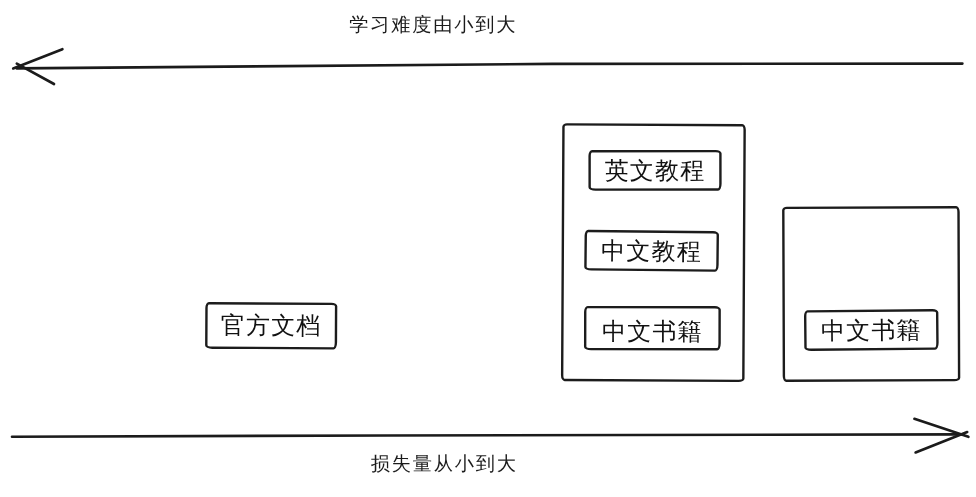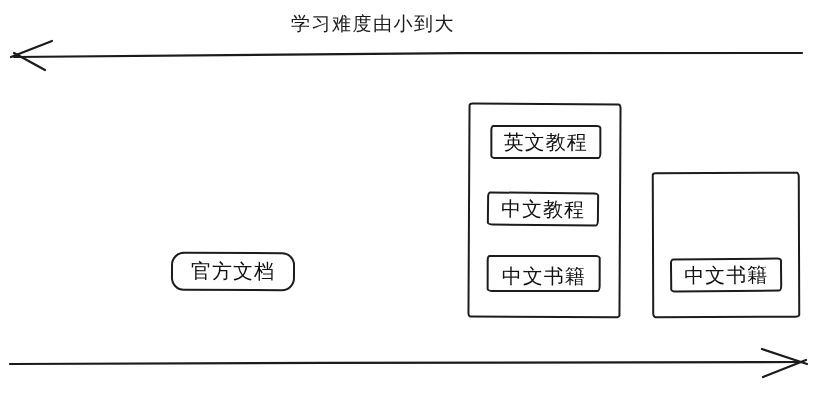--- a/index.html
+++ b/index.html
@@ -8,21 +8,21 @@
     position: relative;
     background: #ffffff;
     font-family: "Liberation Sans", "DejaVu Sans", sans-serif;
     color: #1b1b1b;
     overflow: hidden;
   }
   .stage { position: absolute; inset: 0; width: 813px; height: 414px; }
   svg.arrows { position: absolute; inset: 0; pointer-events: none; }
   .axis-label {
     position: absolute;
-    font-size: 19px;
+    font-size: 16px;
     letter-spacing: 1.5px;
     color: #1b1b1b;
     white-space: nowrap;
   }
   .sk-box {
     position: absolute;
     border: 2px solid #1c1c1c;
     background: #ffffff;
     display: flex;
     align-items: center;
@@ -54,23 +54,24 @@
       <path d="M 14 53 L 45 70"></path>
     </g>
     <g stroke="#1b1b1b" stroke-width="2.2" fill="none" stroke-linecap="round">
       <path d="M 10 364 C 270 363, 560 362, 803 362"></path>
       <path d="M 762 349 L 807 364"></path>
       <path d="M 806 360 L 763 377"></path>
     </g>
   </svg>
 
   <div class="axis-label" style="left:291px; top:11px;">学习难度由小到大</div>
+  <div class="axis-label" style="left:309px; top:377px;">损失量从小到大</div>
 
 
-  <div class="sk-box tilt-b" style="left:171px; top:252px; width:124px; height:39px;border-radius:13px;">
+  <div class="sk-box tilt-b" style="left:171px; top:252px; width:110px; height:39px;">
     <span>官方文档</span>
   </div>
 
 
   <div class="group-box tilt-b" style="left:468px; top:103px; width:153px; height:215px;">
     <div class="sk-box tilt-a" style="left:20px; top:20px; width:111px; height:34px;">
       <span>英文教程</span>
     </div>
     <div class="sk-box tilt-b" style="left:17px; top:87px; width:112px; height:34px;">
       <span>中文教程</span>

